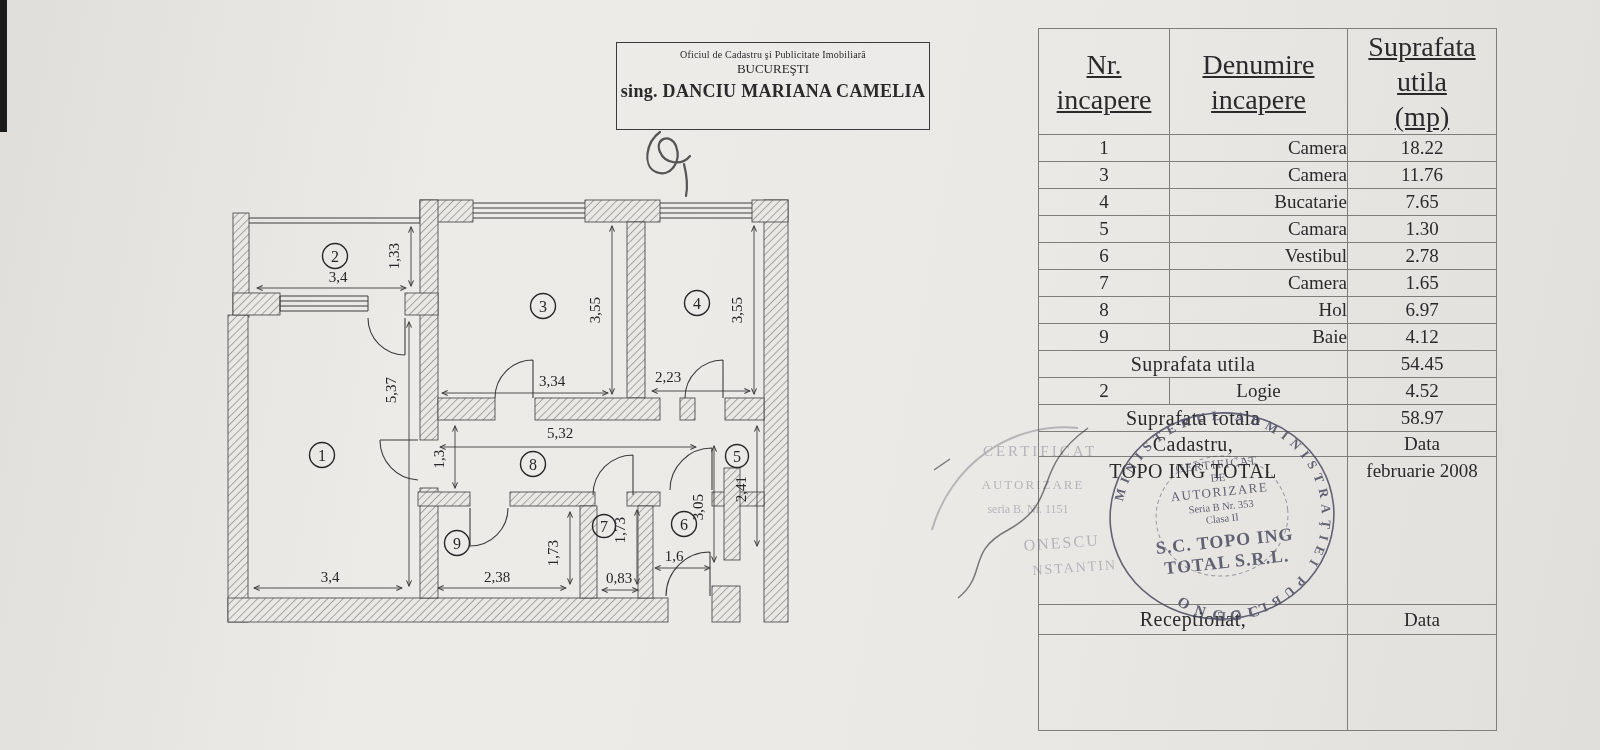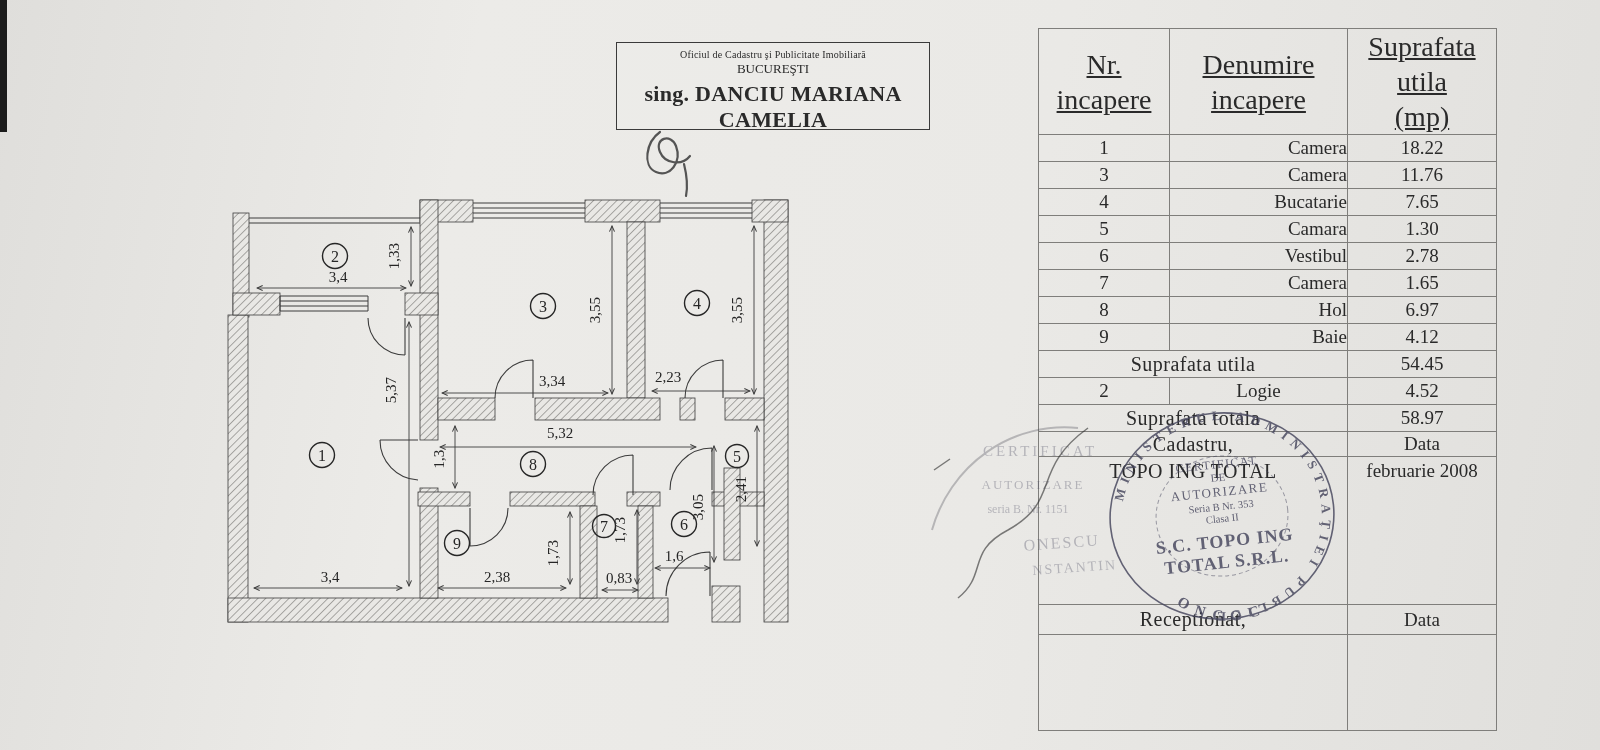--- a/index.html
+++ b/index.html
@@ -10,21 +10,21 @@
   }
   .edge-strip{position:absolute;left:0;top:0;width:7px;height:132px;background:#1b1b1b;}
   
   .hdr-box{
     position:absolute;left:616px;top:42px;width:314px;height:88px;
     border:1.5px solid #3a3a3a;box-sizing:border-box;text-align:center;
     padding-top:6px;background:rgba(238,237,234,.35);
   }
   .hdr-l1{font-size:10px;letter-spacing:.2px;}
   .hdr-l2{font-size:13px;margin-top:1px;}
-  .hdr-l3{font-size:22px;font-weight:bold;margin-top:4px;letter-spacing:.3px;}
+  .hdr-l3{font-size:18px;font-weight:bold;margin-top:4px;letter-spacing:.3px;}
   
   .areas{position:absolute;left:1038px;top:28px;border-collapse:collapse;table-layout:fixed;}
   .areas td{border:1px solid #7f7e7b;font-size:19px;text-align:center;padding:0;overflow:hidden;}
   .areas .c1{width:130px;} .areas .c2{width:177px;} .areas .c3{width:148px;}
   .areas .name{text-align:right;padding-left:15px;}
   .areas .hdr td{font-size:28px;line-height:1.25;text-decoration:underline;}
   .areas .hrow{height:84px;} .areas .drow{height:27px;} .areas .srow{height:27px;}
   .areas .erow{height:25px;} .areas .crow{height:148px;} .areas .rrow{height:30px;}
   .areas .xrow{height:96px;}
   .areas .crow td{vertical-align:top;padding-top:3px;}

